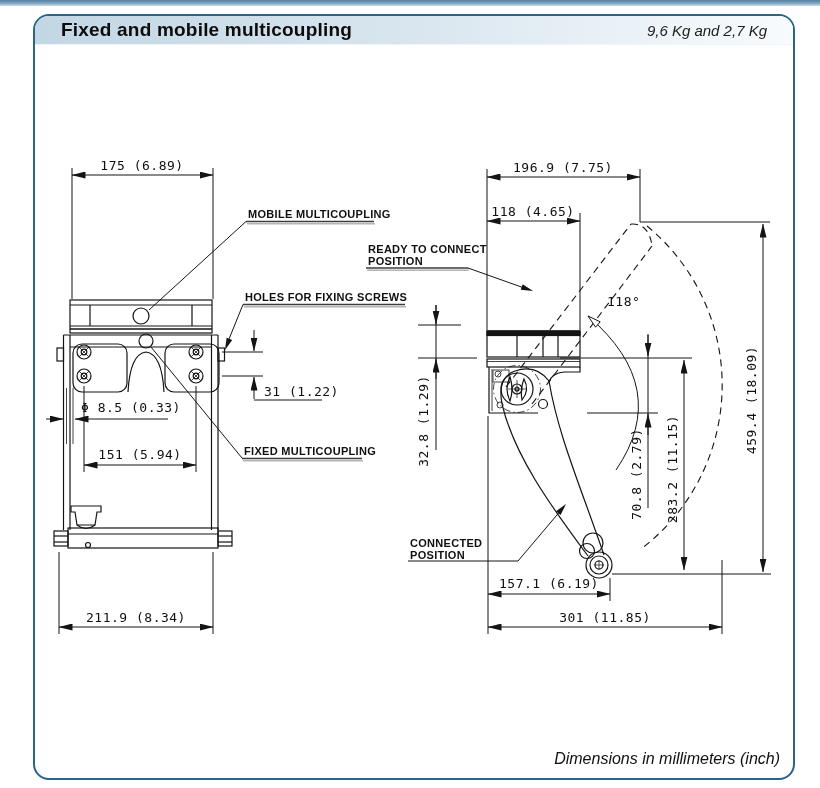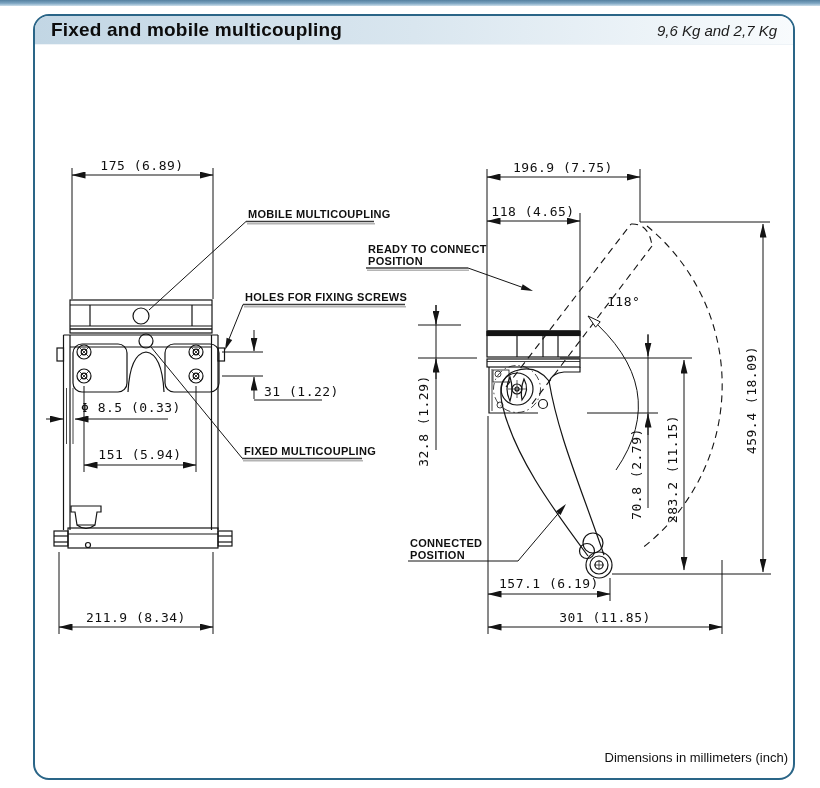--- a/index.html
+++ b/index.html
@@ -12,27 +12,27 @@
     background:linear-gradient(180deg,#54809f 0%,#7ea6c2 55%,#cddfeb 100%);
   }
   .frame {
     position:absolute; left:33px; top:14px; width:758px; height:762px;
     border:2px solid #2a6587; border-radius:16px; background:#fff;
   }
   .header {
     height:28px; border-radius:14px 14px 0 0;
     background:linear-gradient(90deg,#c2d6e4 0%,#d9e6ef 50%,#f8fbfd 100%);
     display:flex; justify-content:space-between; align-items:center;
-    padding:0 16px; border-bottom:1px solid #eef3f7;
+    padding:0 26px; border-bottom:1px solid #eef3f7;
   }
   .title { font-size:19px; font-weight:bold; color:#0c0c0c; letter-spacing:0.2px; }
   .weights { font-size:15px; font-style:italic; color:#1b1b1b; }
   .footnote {
-    position:absolute; right:32px; top:750px;
-    font-size:13px; color:#101010;
+    position:absolute; right:40px; top:750px;
+    font-size:16px; font-style:italic; color:#101010;
   }
   svg.drawing { position:absolute; left:0; top:0; }
   text.dim { font-family:"DejaVu Sans Mono", monospace; font-size:13px; fill:#101010; letter-spacing:0.5px; }
   text.lbl { font-family:"Liberation Sans", sans-serif; font-size:11px; font-weight:bold; fill:#101010; letter-spacing:0.3px; }
 </style>
 </head>
 <body>
 
 <div class="topstrip"></div>
 

